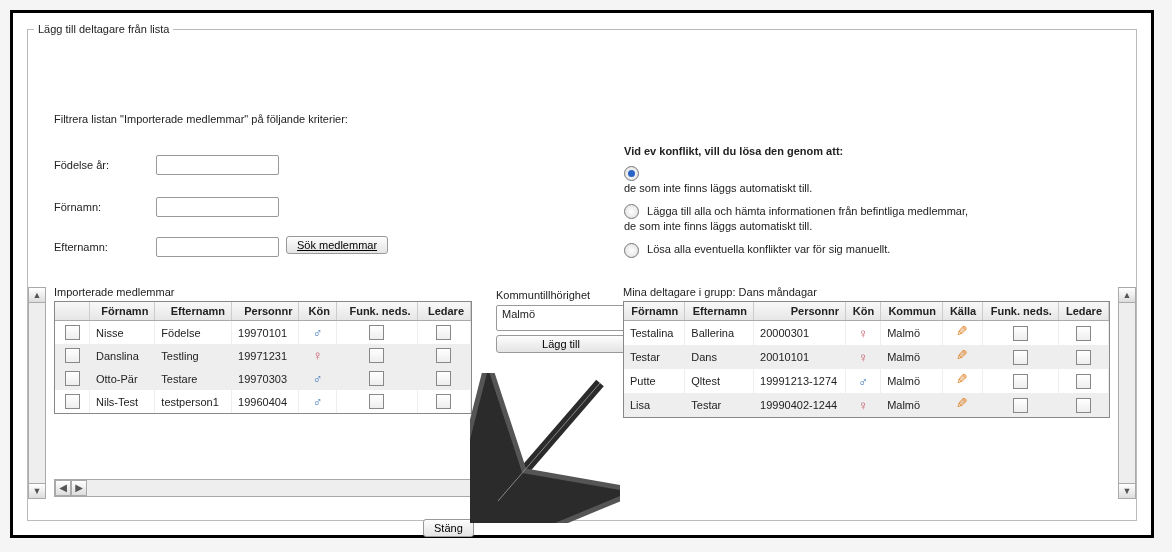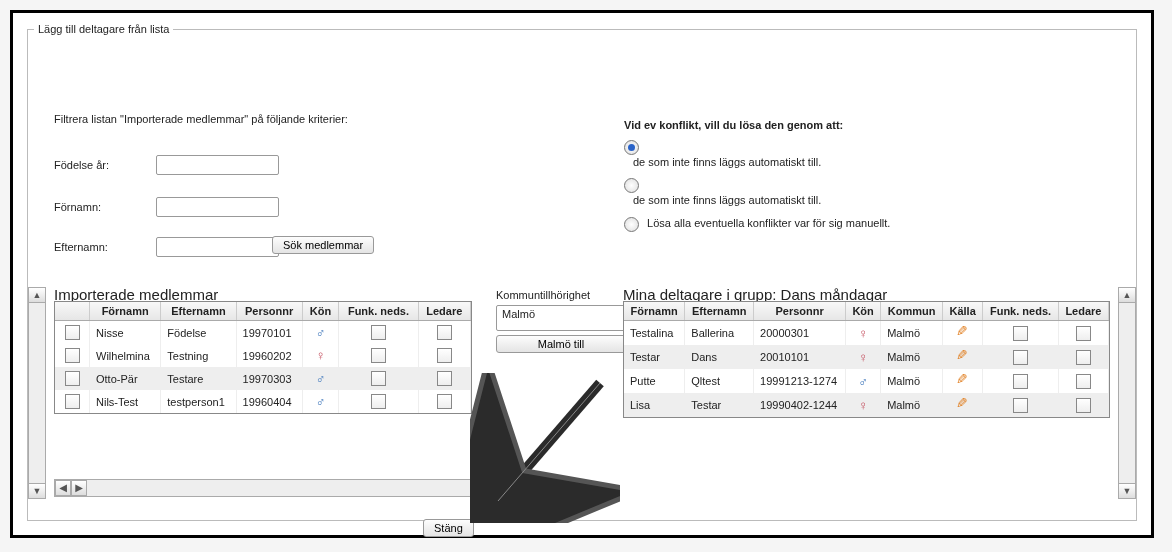--- a/index.html
+++ b/index.html
@@ -64,38 +64,38 @@
     border: 1px solid #999;
     border-radius: 3px;
     font-size: 11px;
     padding: 2px 10px;
     cursor: pointer;
   }
 
   
   .tbl-title {
     position: absolute;
-    font-size: 15px;
+    font-size: 11px;
   }
   .tbl-wrap {
     position: absolute;
     border: 1px solid #888;
     background: #fff;
     overflow: hidden;
   }
   .tbl {
     width: 100%;
     border-collapse: collapse;
     font-size: 11px;
   }
   .tbl th {
     background: linear-gradient(#f8f8f8,#e6e6e6);
     border-bottom: 1px solid #aaa;
     border-right: 1px solid #ccc;
-    text-align: center;
+    text-align: right;
     padding: 3px 6px;
     font-weight: bold;
     white-space: nowrap;
   }
   .tbl td {
     padding: 4px 6px;
     border-right: 1px solid #eee;
     white-space: nowrap;
   }
   .tbl tr.odd td { background: #fff; }
@@ -173,21 +173,21 @@
     transform:translateX(-50%);
     font-size:8px;
     color:#888;
     letter-spacing:1px;
   }
 
   
   .radio-block {
     position:absolute;
     left:596px;
-    top:84px;
+    top:110px;
     width:490px;
     font-size:11px;
   }
   .rb-head {
     font-weight:bold;
     margin-bottom:8px;
   }
   .rb-row {
     margin-bottom:8px;
     line-height:15px;
@@ -205,21 +205,21 @@
   .radio.sel::after{
     content:"";
     position:absolute;
     left:3px; top:3px;
     width:7px; height:7px;
     border-radius:50%;
     background:#2a63c8;
   }
   .sub {
     display:block;
-    margin-left:9px;
+    margin-left:0;
   }
 
   
   .mid-label {
     position:absolute;
     left:468px;
     top:254px;
     font-size:11px;
   }
   .mid-select {
@@ -283,30 +283,31 @@
 
       <div class="row-label" style="top:124px;">Födelse år:</div>
       <input class="row-input" style="top: 120px;" value="">
 
       <div class="row-label" style="top:166px;">Förnamn:</div>
       <input class="row-input" style="top: 162px;" value="">
 
       <div class="row-label" style="top:206px;">Efternamn:</div>
       <input class="row-input" style="top: 202px;" value="">
 
-      <button class="btn" style="position:absolute; left:244px; top:201px;">Sök medlemmar</button>
+      <button class="btn" style="position:absolute; left:258px; top:201px;text-decoration:underline;">Sök medlemmar</button>
 
       <div class="radio-block">
         <div class="rb-head">Vid ev konflikt, vill du lösa den genom att:</div>
         <div class="rb-row">
           <span class="radio sel"></span>
           <span class="sub">de som inte finns läggs automatiskt till.</span>
         </div>
         <div class="rb-row">
           <span class="radio"></span>
+          <span>Lägga till alla och hämta informationen från befintliga medlemmar,</span>
           <span class="sub">de som inte finns läggs automatiskt till.</span>
         </div>
         <div class="rb-row">
           <span class="radio"></span>
           <span>Lösa alla eventuella konflikter var för sig manuellt.</span>
         </div>
       </div>
 
       <div class="vscroll" style="left:0; top:252px; height:210px;">
         <div class="varrow">▲</div>
@@ -330,25 +331,25 @@
           <tbody id="imported-body">
               <tr class="odd">
                 <td style="text-align:center;"><span class="chk"></span></td>
                 <td>Nisse</td>
                 <td>Födelse</td>
                 <td>19970101</td>
                 <td style="text-align:center;"><span class="gender-m">♂</span></td>
                 <td style="text-align:center;"><span class="chk"></span></td>
                 <td style="text-align:center;"><span class="chk"></span></td>
               </tr>
-              <tr class="odd">
-                <td style="text-align:center;"><span class="chk"></span></td>
-                <td>Wilhelmina</td>
-                <td>Testning</td>
-                <td>19960202</td>
+              <tr class="even">
+                <td style="text-align:center;"><span class="chk"></span></td>
+                <td>Danslina</td>
+                <td>Testling</td>
+                <td>19971231</td>
                 <td style="text-align:center;"><span class="gender-f">♀</span></td>
                 <td style="text-align:center;"><span class="chk"></span></td>
                 <td style="text-align:center;"><span class="chk"></span></td>
               </tr>
               <tr class="even">
                 <td style="text-align:center;"><span class="chk"></span></td>
                 <td>Otto-Pär</td>
                 <td>Testare</td>
                 <td>19970303</td>
                 <td style="text-align:center;"><span class="gender-m">♂</span></td>
@@ -370,21 +371,21 @@
       <div class="hscroll" style="left:26px; top:444px; width:416px;">
         <div class="arrow">◀</div>
         <div class="arrow">▶</div>
       </div>
 
       <div class="mid-label">Kommuntillhörighet</div>
       <div class="mid-select">
         <span>Malmö</span>
         <span class="arrowd">▼</span>
       </div>
-      <button class="btn" style="position:absolute; left:468px; top:300px; width:130px;">Malmö till</button>
+      <button class="btn" style="position:absolute; left:468px; top:300px; width:130px;">Lägg till</button>
 
       <div class="tbl-title" style="left:595px; top:251px;">Mina deltagare i grupp: Dans måndagar</div>
       <div class="tbl-wrap" style="left:595px; top:266px; width:485px;">
         <table class="tbl" id="tbl-group">
           <thead>
               <tr>
             <th>Förnamn</th>
             <th>Efternamn</th>
             <th>Personnr</th>
             <th>Kön</th>

